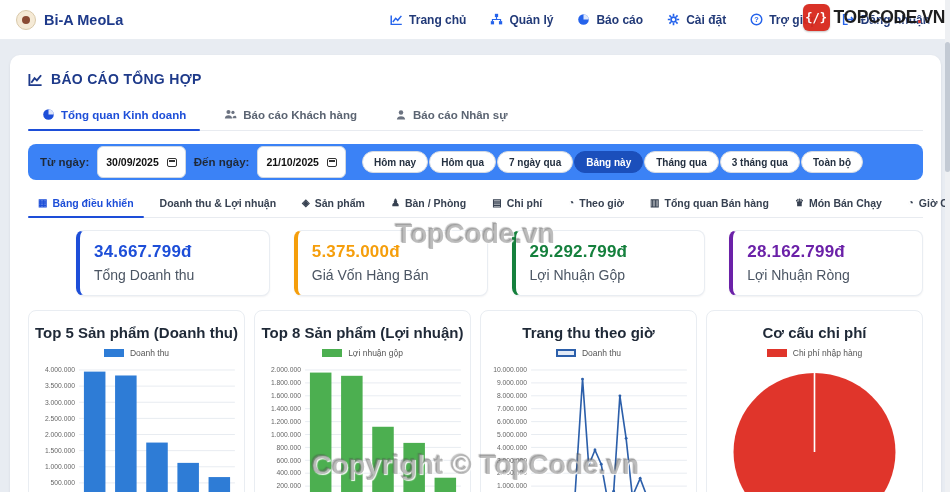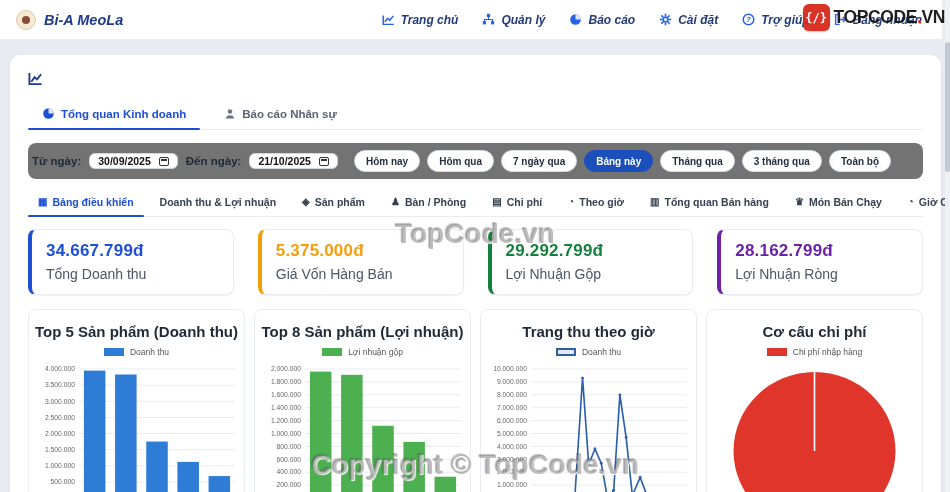--- a/index.html
+++ b/index.html
@@ -1,21 +1,21 @@
 <!DOCTYPE html>
 <html><head>
 <meta charset="utf-8">
 <style>
   html,body{margin:0;padding:0;width:950px;height:492px;overflow:hidden;
     background:#e8ecf2;font-family:"Liberation Sans",sans-serif;position:relative;}
   *{box-sizing:border-box;}
 
   
-  .topnav{position:absolute;top:0;left:0;right:8px;height:40px;background:#fff;
-    border-bottom:1px solid #e9edf2;display:flex;align-items:center;padding:0 16px;z-index:5;font-style:italic;}
+  .topnav{position:absolute;top:0;left:0;right:0;height:40px;background:#fff;
+    border-bottom:1px solid #e9edf2;display:flex;align-items:center;padding:0 16px;z-index:5;}
   .brand{display:flex;align-items:center;gap:8px;color:#1e3a8a;font-weight:bold;font-size:14.5px;}
   .brand-icon{width:20px;height:20px;border-radius:50%;background:#f5ead6;border:1px solid #d9c9aa;
     display:flex;align-items:center;justify-content:center;}
   .brand-icon i{display:block;width:8px;height:8px;border-radius:50%;background:#8a4b33;}
   .nav{margin-left:auto;display:flex;gap:24px;align-items:center;padding-right:4px;}
   .nav-item{display:flex;gap:6px;font-size:12px;font-weight:600;color:#223a78;cursor:pointer;}
   .nav-item svg{color:#2563eb;}
 
   
   .tclogo{position:absolute;top:4px;right:5px;display:flex;align-items:center;gap:4px;z-index:30;opacity:.95;}
@@ -32,41 +32,41 @@
   .page-title{display:flex;align-items:center;gap:8px;color:#1e3a8a;
     font-size:14px;font-weight:800;letter-spacing:.3px;}
 
   .tabs{margin-top:13px;display:flex;gap:10px;border-bottom:1px solid #e8ebf0;}
   .tab{padding:8px 14px 9px;font-size:11.5px;color:#5b6472;font-weight:600;
     display:flex;align-items:center;gap:6px;position:relative;cursor:pointer;}
   .tab.active{color:#1d4ed8;}
   .tab.active::after{content:"";position:absolute;left:0;right:0;bottom:-1px;height:2px;
     background:#1d4ed8;border-radius:2px;}
 
-  .filterbar{margin-top:13px;background:#737373;border-radius:8px;height:36px;
-    display:flex;align-items:center;gap:8px;padding:0 4px;}
+  .filterbar{margin-top:13px;background:#3b82f6;border-radius:8px;height:36px;
+    display:flex;align-items:center;gap:8px;padding:0 12px;}
   .flabel{font-weight:700;color:#1f2937;font-size:11.5px;}
-  .dateinput{background:#fff;border:1px solid #cfd8e3;border-radius:6px;height:16px;
+  .dateinput{background:#fff;border:1px solid #cfd8e3;border-radius:6px;height:32px;
     padding:0 8px;display:flex;align-items:center;gap:8px;font-size:10.5px;font-weight:600;color:#111;cursor:text;}
   .cal{display:block;width:10px;height:9px;border:1.3px solid #333;border-radius:2px;position:relative;}
   .cal::before{content:"";position:absolute;left:1px;right:1px;top:1px;height:2px;background:#333;}
-  .pills{display:flex;gap:7px;margin-left:8px;}
+  .pills{display:flex;gap:1px;margin-left:8px;}
   .pill{height:22px;padding:0 11px;border-radius:11px;background:#fff;border:1px solid #d4dae3;
     font-size:10px;font-weight:700;color:#243040;display:flex;align-items:center;cursor:pointer;white-space:nowrap;}
   .pill.active{background:#1b4fbb;border-color:#1b4fbb;color:#fff;}
 
   .subtabs{margin-top:10px;display:flex;gap:6px;border-bottom:1px solid #e8ebf0;}
   .stab{padding:7px 10px 8px;font-size:10.5px;color:#374151;font-weight:600;
     display:flex;align-items:center;gap:5px;position:relative;cursor:pointer;white-space:nowrap;}
   .stab.active{color:#1d4ed8;}
   .stab.active::after{content:"";position:absolute;left:0;right:0;bottom:-1px;height:2px;
     background:#1d4ed8;border-radius:2px;}
   .stab .g{font-size:10px;line-height:1;}
 
-  .kpis{margin-top:12px;display:grid;grid-template-columns:repeat(4,1fr);gap:24px;}
+  .kpis{margin-top:12px;display:grid;grid-template-columns:repeat(4,1fr);gap:24px;margin-left:48px;}
   .kpi{background:#fff;border:1px solid #e9edf2;border-left:4px solid var(--c);
     border-radius:8px;padding:11px 14px 12px;box-shadow:0 1px 2px rgba(16,24,40,.06);}
   .kpi .v{font-size:17px;font-weight:800;color:var(--c);letter-spacing:.2px;}
   .kpi .l{margin-top:5px;font-size:14px;color:#4b5563;}
 
   .charts{margin-top:14px;display:grid;grid-template-columns:repeat(4,1fr);gap:9px;}
   .chart-card{background:#fff;border:1px solid #e9edf2;border-radius:8px;padding:9px 5px;height:240px;}
   .ctitle{text-align:center;font-size:15px;font-weight:800;color:#1f2937;margin:4px 0 7px;}
   .legend{display:flex;justify-content:center;align-items:center;gap:6px;font-size:8.5px;
     color:#555;margin-bottom:2px;}
@@ -160,31 +160,43 @@
   <span class="tcicon">{/}</span>
   <span class="tctext"><span>TOPCODE</span><span class="dot">.</span><span>VN</span></span>
 </div>
 
 <div class="main">
   <div class="page-title">
     <svg width="15" height="15" viewBox="0 0 16 16">
       <path d="M1.5 2v12h13" stroke="#1e3a8a" stroke-width="2" fill="none"></path>
       <path d="M3.5 11.5 L7 6.5 L9.5 9 L14 3.5" stroke="#1e3a8a" stroke-width="2" fill="none"></path>
     </svg>
+    <span>BÁO CÁO TỔNG HỢP</span>
   </div>
 
   <div class="tabs" id="tabs">
       <div class="tab active">
         <span style="display:flex;color:#1d4ed8">
           <svg width="13" height="13" viewBox="0 0 16 16">
             <circle cx="8" cy="8" r="6.5" fill="currentColor"></circle>
             <path d="M8 8V1.5A6.5 6.5 0 0 1 14.5 8Z" fill="#fff" opacity=".85"></path>
           </svg>
         </span>
         <span>Tổng quan Kinh doanh</span>
+      </div>
+      <div class="tab">
+        <span style="display:flex;color:#6b7280">
+          <svg width="13" height="13" viewBox="0 0 16 16">
+            <circle cx="5.5" cy="5" r="2.5" fill="currentColor"></circle>
+            <circle cx="11" cy="5.5" r="2" fill="currentColor"></circle>
+            <path d="M1 13c0-2.5 2-4 4.5-4S10 10.5 10 13Z" fill="currentColor"></path>
+            <path d="M10.5 12.5c.2-2 1.5-3 3-3 1 0 1.8.5 1.8 3Z" fill="currentColor"></path>
+          </svg>
+        </span>
+        <span>Báo cáo Khách hàng</span>
       </div>
       <div class="tab">
         <span style="display:flex;color:#6b7280">
           <svg width="12" height="12" viewBox="0 0 16 16">
             <circle cx="8" cy="4.5" r="3" fill="currentColor"></circle>
             <path d="M2.5 14c0-3 2.5-4.5 5.5-4.5s5.5 1.5 5.5 4.5Z" fill="currentColor"></path>
           </svg>
         </span>
         <span>Báo cáo Nhân sự</span>
       </div>

